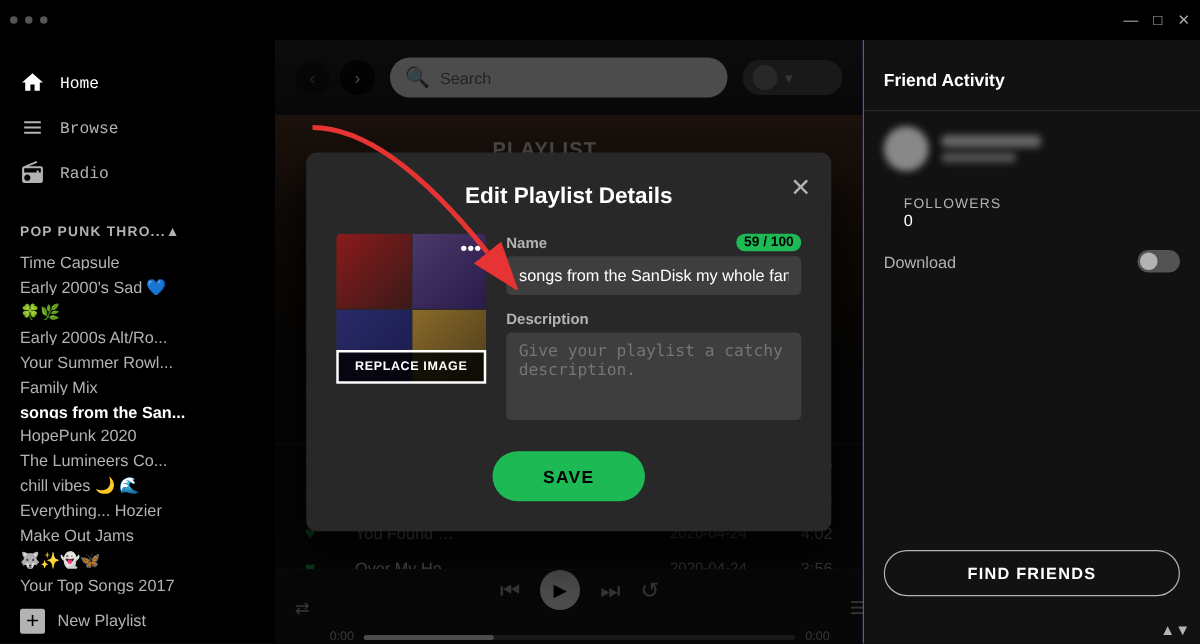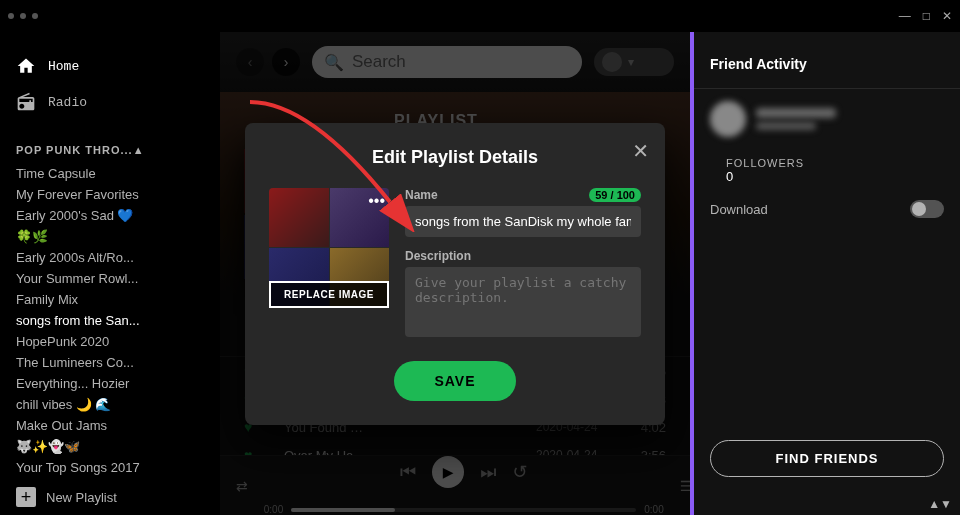--- a/index.html
+++ b/index.html
@@ -72,21 +72,21 @@
     }
     .playlist-item {
       padding: 6px 16px;
       font-size: 13px;
       color: #b3b3b3;
       cursor: pointer;
       white-space: nowrap;
       overflow: hidden;
       text-overflow: ellipsis;
     }
-    .playlist-item.active { color: #fff; }
+    .playlist-item.active { color: #fff; font-weight: bold; }
 
     .new-playlist {
       display: flex;
       align-items: center;
       gap: 10px;
       padding: 8px 16px;
       font-size: 13px;
       color: #b3b3b3;
       cursor: pointer;
       margin-top: 4px;
@@ -141,21 +141,21 @@
       border-radius: 16px;
       display: flex;
       align-items: center;
       padding: 0 12px;
       gap: 8px;
     }
     .search-bar input {
       background: transparent;
       border: none;
       outline: none;
-      font-size: 17px;
+      font-size: 13px;
       color: #c2410c;
       width: 100%;
     }
     .topbar-right { margin-left: auto; display: flex; align-items: center; gap: 8px; }
     .user-avatar {
       width: 80px;
       height: 28px;
       background: #555;
       border-radius: 14px;
       display: flex;
@@ -281,21 +281,21 @@
     .time-label { font-size: 10px; color: #b3b3b3; }
 
     .volume-area { display: flex; align-items: center; gap: 8px; margin-left: auto; }
     .right-icons { display: flex; align-items: center; gap: 12px; }
     .right-icon { color: #b3b3b3; font-size: 14px; cursor: pointer; }
 
     
     .friend-panel {
       width: 270px;
       background: #121212;
-      border-left: 4px solid #8b5cf6;
+      border-left: 1px solid #8b5cf6;
       flex-shrink: 0;
       display: flex;
       flex-direction: column;
       overflow: hidden;
     }
     .friend-panel-header {
       padding: 24px 16px 16px;
       font-size: 14px;
       font-weight: 700;
       color: #fff;
@@ -490,43 +490,48 @@
   <div class="sidebar">
     <nav class="sidebar-nav">
       <div class="sidebar-nav-item active">
         <svg viewBox="0 0 24 24">
             <path d="M10 20v-6h4v6h5v-8h3L12 3 2 12h3v8z"></path>
           </svg>
         <span>Home</span>
       </div>
       <div class="sidebar-nav-item">
         <svg viewBox="0 0 24 24">
+            <path d="M4 6h16v2H4zm0 5h16v2H4zm0 5h16v2H4z"></path>
+          </svg>
+        <span>Browse</span>
+      </div>
+      <div class="sidebar-nav-item">
+        <svg viewBox="0 0 24 24">
             <path d="M3.24 6.15C2.51 6.43 2 7.17 2 8v12c0 1.1.89 2 2 2h16c1.11 0 2-.9 2-2V8c0-1.11-.89-2-2-2H8.3l8.26-3.34L15.88 1 3.24 6.15zM7 20c-1.66 0-3-1.34-3-3s1.34-3 3-3 3 1.34 3 3-1.34 3-3 3zm13-8h-2v-2h-2v2H4V8h16v4z"></path>
           </svg>
         <span>Radio</span>
       </div>
     </nav>
 
     <div class="sidebar-section-title">
       <span>POP PUNK THRO...</span>
       <span>▲</span>
     </div>
 
     <div class="playlist-item">Time Capsule</div>
-    <div class="playlist-item">My Forever Favorites</div>
     <div class="playlist-item">Early 2000's Sad 💙</div>
     <div class="playlist-item">🍀🌿</div>
     <div class="playlist-item">Early 2000s Alt/Ro...</div>
     <div class="playlist-item">Your Summer Rowl...</div>
     <div class="playlist-item">Family Mix</div>
     <div class="playlist-item active">songs from the San...</div>
     <div class="playlist-item">HopePunk 2020</div>
     <div class="playlist-item">The Lumineers Co...</div>
+    <div class="playlist-item">chill vibes 🌙 🌊</div>
     <div class="playlist-item">Everything... Hozier</div>
-    <div class="playlist-item">chill vibes 🌙 🌊</div>
     <div class="playlist-item">Make Out Jams</div>
     <div class="playlist-item">🐺✨👻🦋</div>
     <div class="playlist-item">Your Top Songs 2017</div>
 
     <div class="new-playlist">
       <div class="new-playlist-icon">+</div>
       <span>New Playlist</span>
     </div>
   </div>
 

